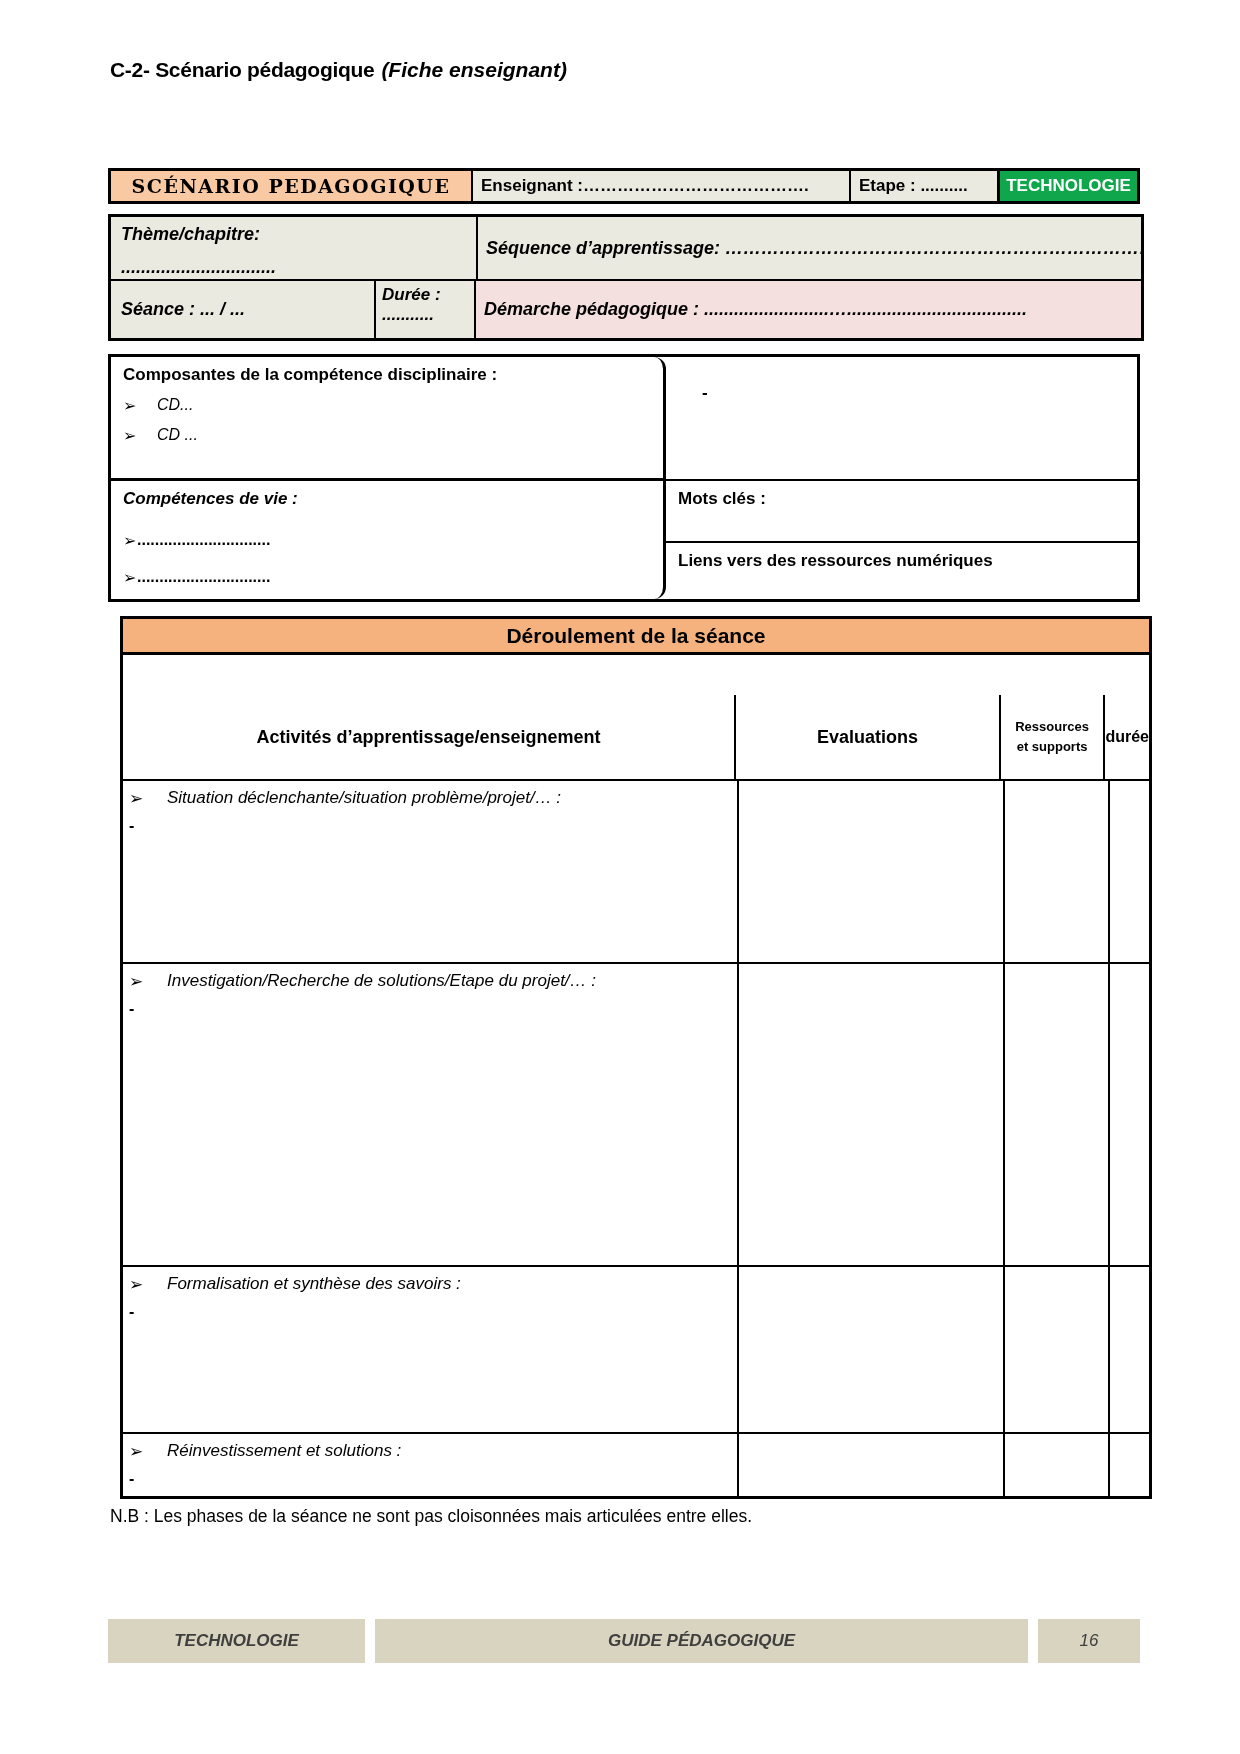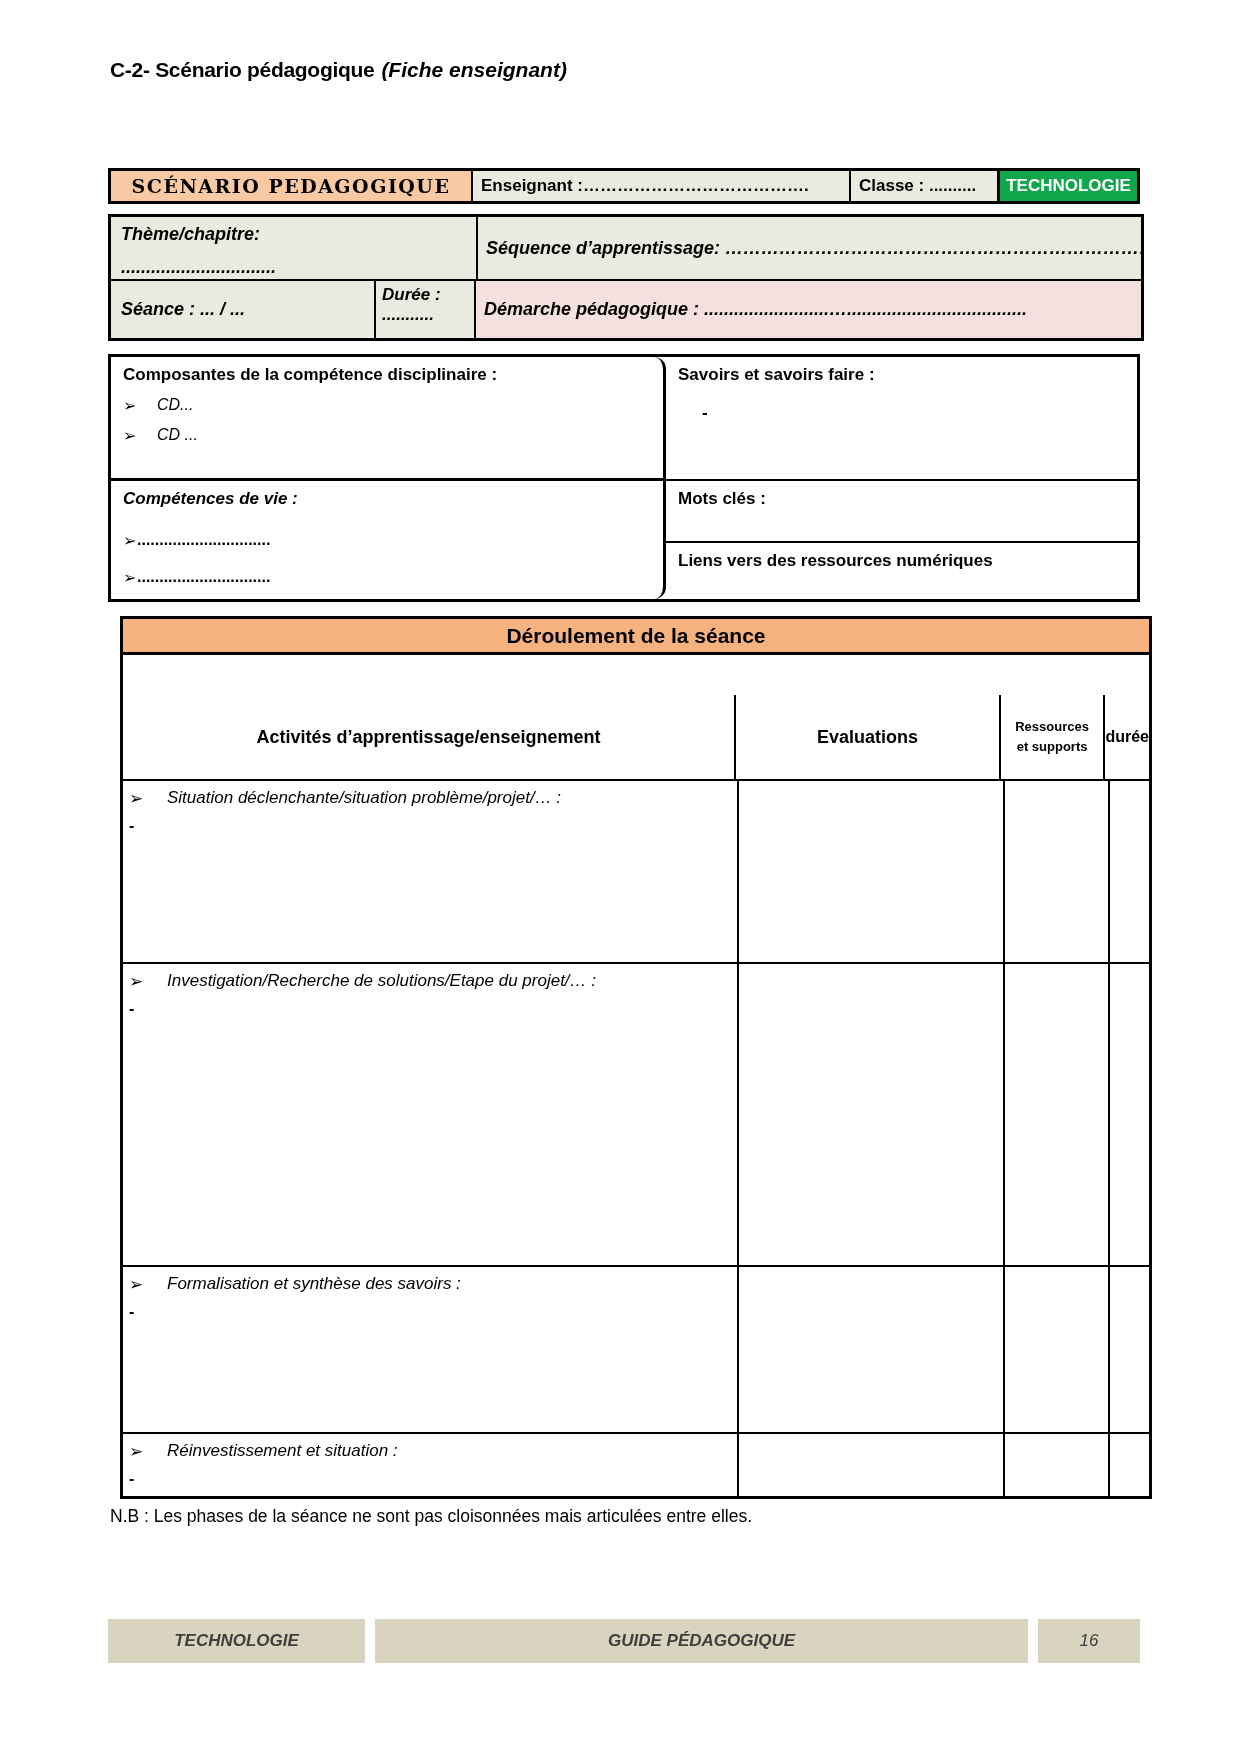--- a/index.html
+++ b/index.html
@@ -98,21 +98,21 @@
 
 <div class="page">
 
   <div class="doc-title">
     <span class="t-main">C-2- Scénario pédagogique</span><span class="t-sub">(Fiche enseignant)</span>
   </div>
 
   <div class="t1">
     <div class="t1-scenario">SCÉNARIO PEDAGOGIQUE</div>
     <div class="t1-ens">Enseignant :………………………………….</div>
-    <div class="t1-classe">Classe : ..........</div>
+    <div class="t1-classe">Etape : ..........</div>
     <div class="t1-badge">TECHNOLOGIE</div>
   </div>
 
   <div class="t2">
     <div class="t2-r1">
       <div class="t2-theme">
         <div>Thème/chapitre:</div>
         <div class="dots">...............................</div>
       </div>
       <div class="t2-seq">Séquence d’apprentissage: ………………………………………………………………..……….</div>
@@ -147,21 +147,20 @@
           <span>..............................</span>
         </div>
         <div class="li-dots" style="margin-top:18px;">
           <span class="bullet">➢</span>
           <span>..............................</span>
         </div>
       </div>
     </div>
     <div class="t3-right">
       <div class="t3-ra">
-        <div class="sec-title">Savoirs et savoirs faire :</div>
         <div class="dash-line">-</div>
       </div>
       <div class="t3-rb">
         <div class="sec-title">Mots clés :</div>
       </div>
       <div class="t3-rc">
         <div class="sec-title">Liens vers des ressources numériques</div>
       </div>
     </div>
   </div>
@@ -211,21 +210,21 @@
       </div>
       <div class="rc rc2"></div>
       <div class="rc rc3"></div>
       <div class="rc rc4"></div>
     </div>
 
     <div class="t4-row r4">
       <div class="rc rc1">
         <div class="row-label">
           <span class="bullet">➢</span>
-          <span class="row-label-text">Réinvestissement et situation :</span>
+          <span class="row-label-text">Réinvestissement et solutions :</span>
         </div>
         <div class="row-dash">-</div>
       </div>
       <div class="rc rc2"></div>
       <div class="rc rc3"></div>
       <div class="rc rc4"></div>
     </div>
   </div>
 
   <div class="nb">N.B : Les phases de la séance ne sont pas cloisonnées mais articulées entre elles.</div>

